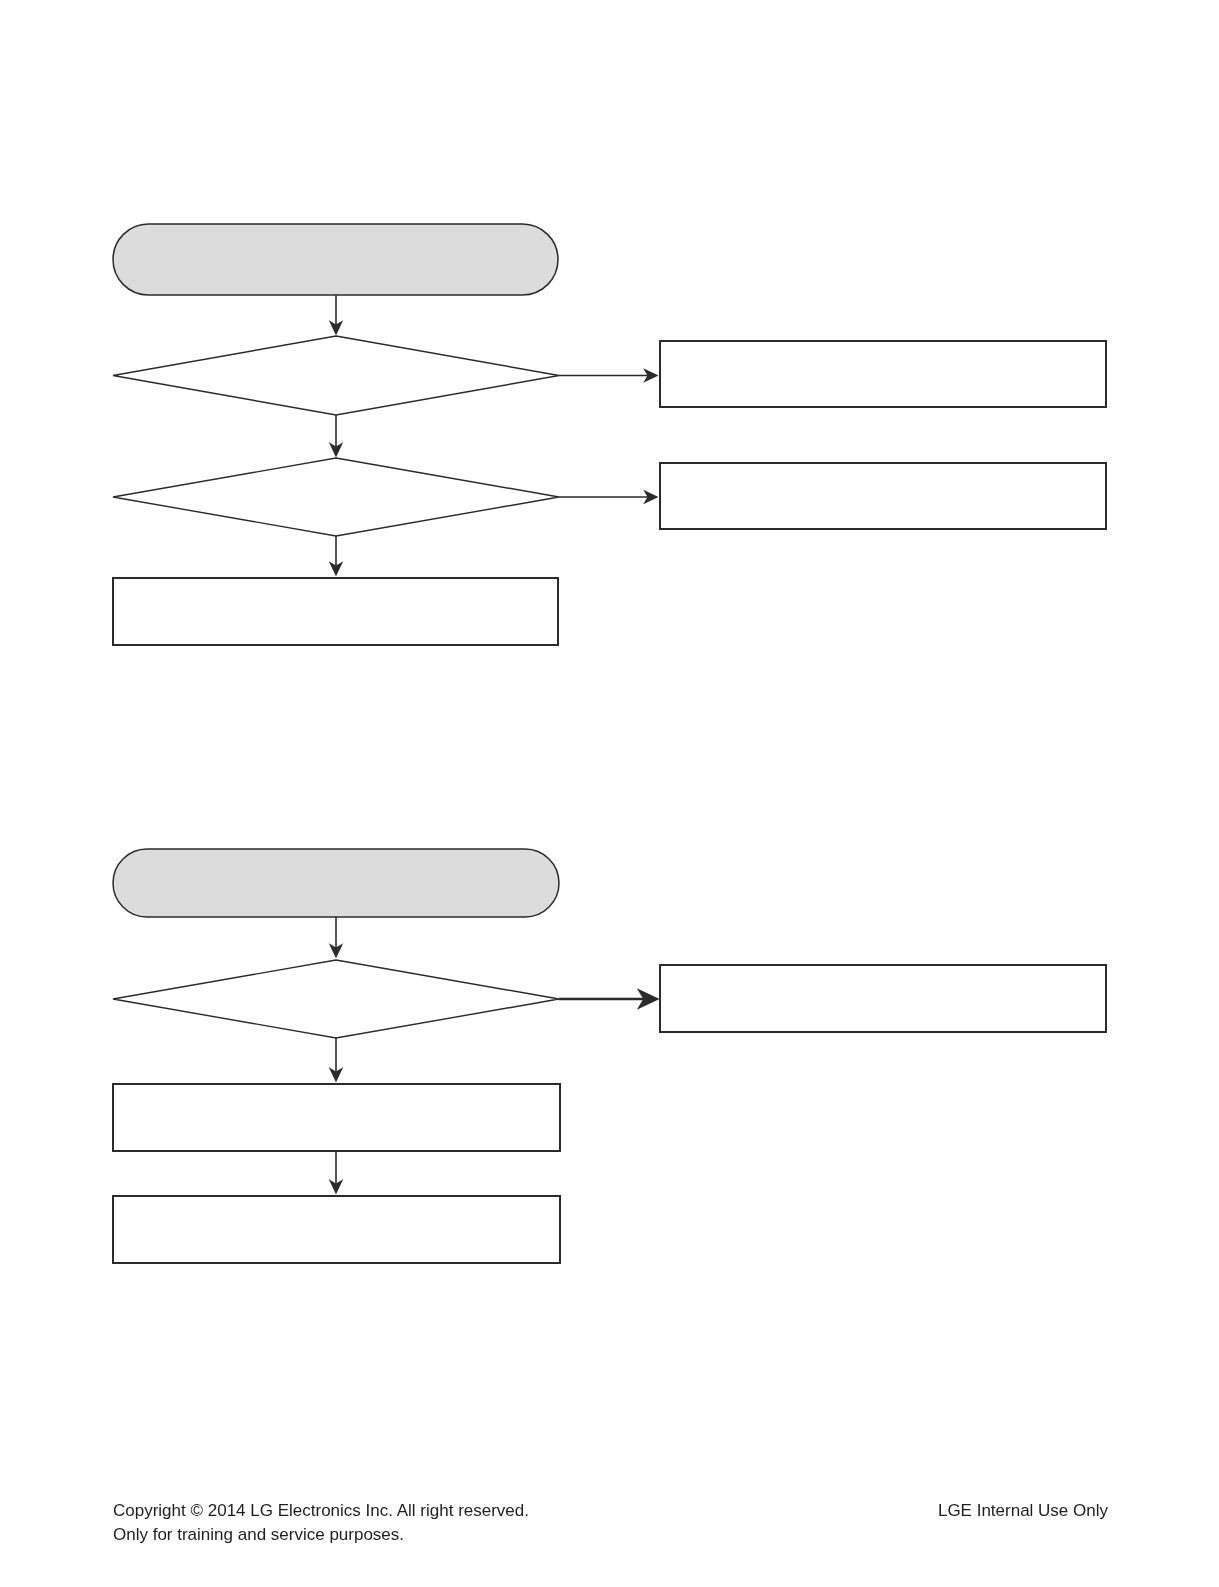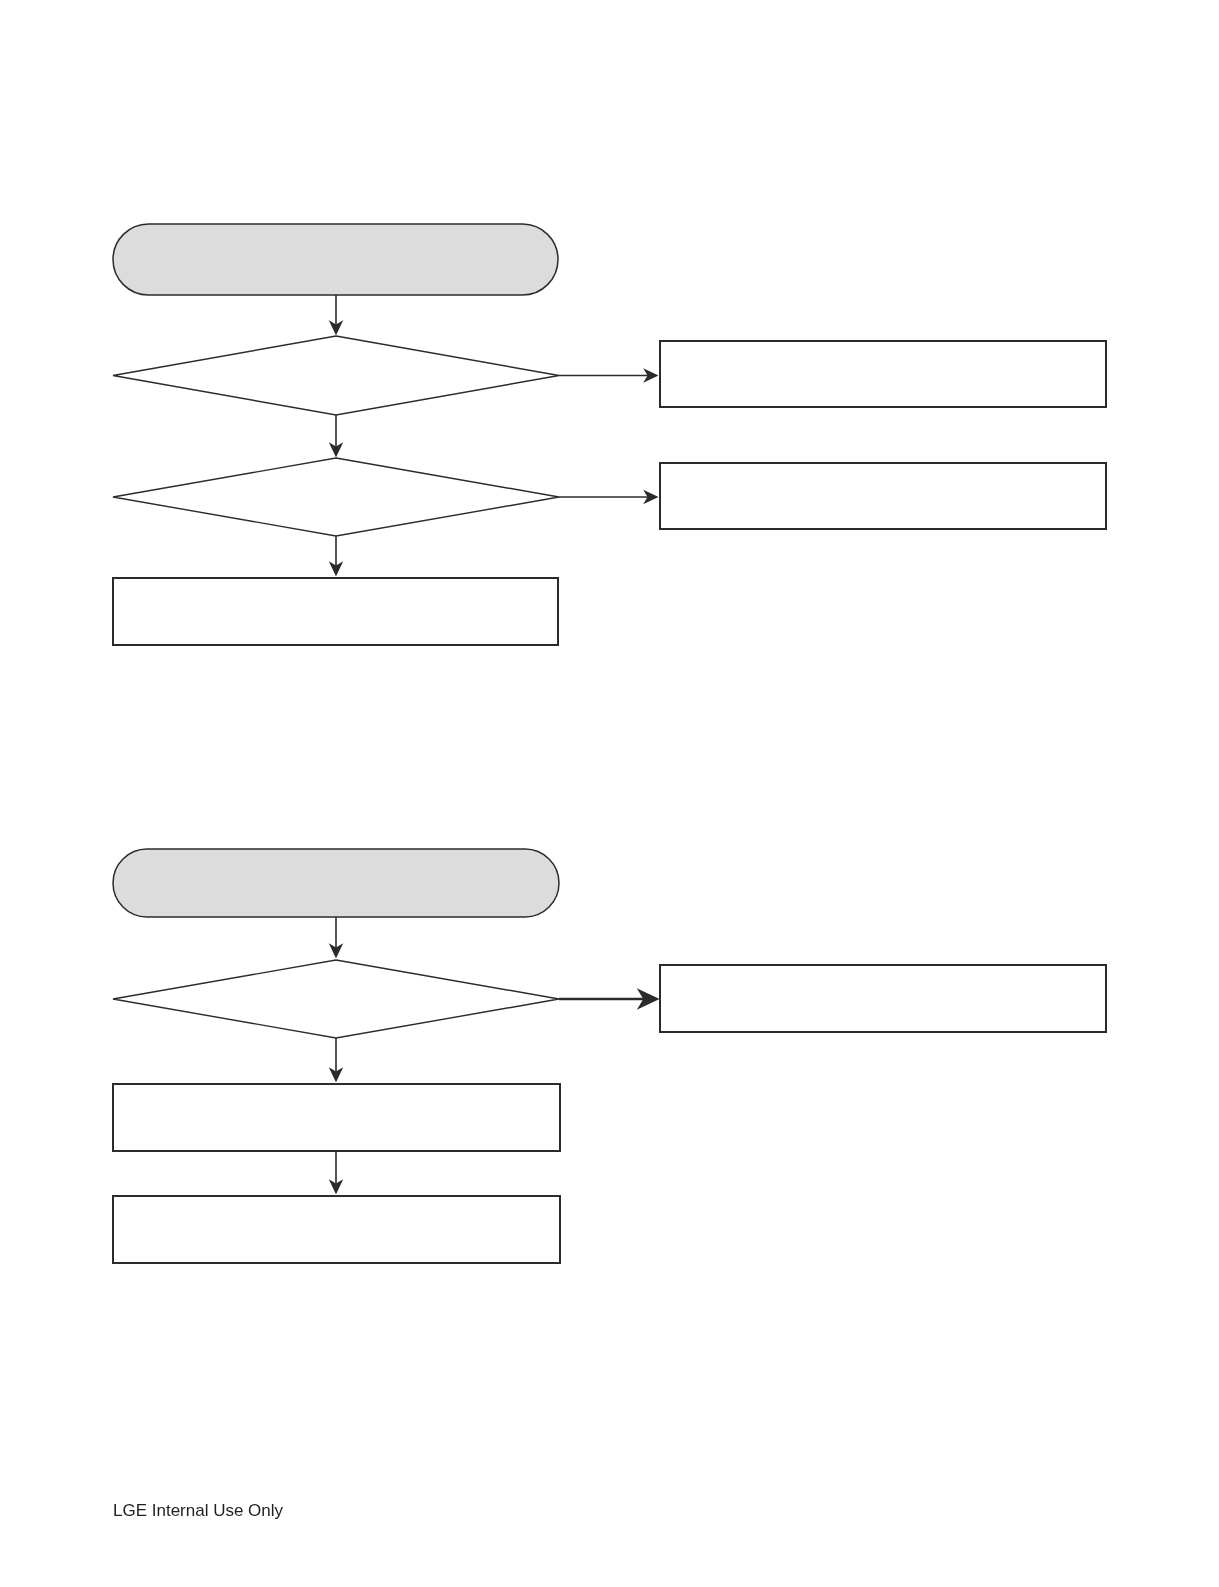--- a/index.html
+++ b/index.html
@@ -125,16 +125,20 @@
       <text class="node-label" x="336.5" y="1123"></text>
 
       <line class="connector" x1="336" y1="1151" x2="336" y2="1192" marker-end="url(#arrow)"></line>
 
       <rect class="shape process" x="113" y="1196" width="447" height="67"></rect>
       <text class="node-label" x="336.5" y="1235"></text>
     </g>
   </svg>
 
   <div class="footer">
+    <div class="footer-left">
+      <div>Copyright © 2014 LG Electronics Inc. All right reserved.</div>
+      <div>Only for training and service purposes.</div>
+    </div>
     <div class="footer-right">LGE Internal Use Only</div>
   </div>
 
 </div>
 
 </body></html>

